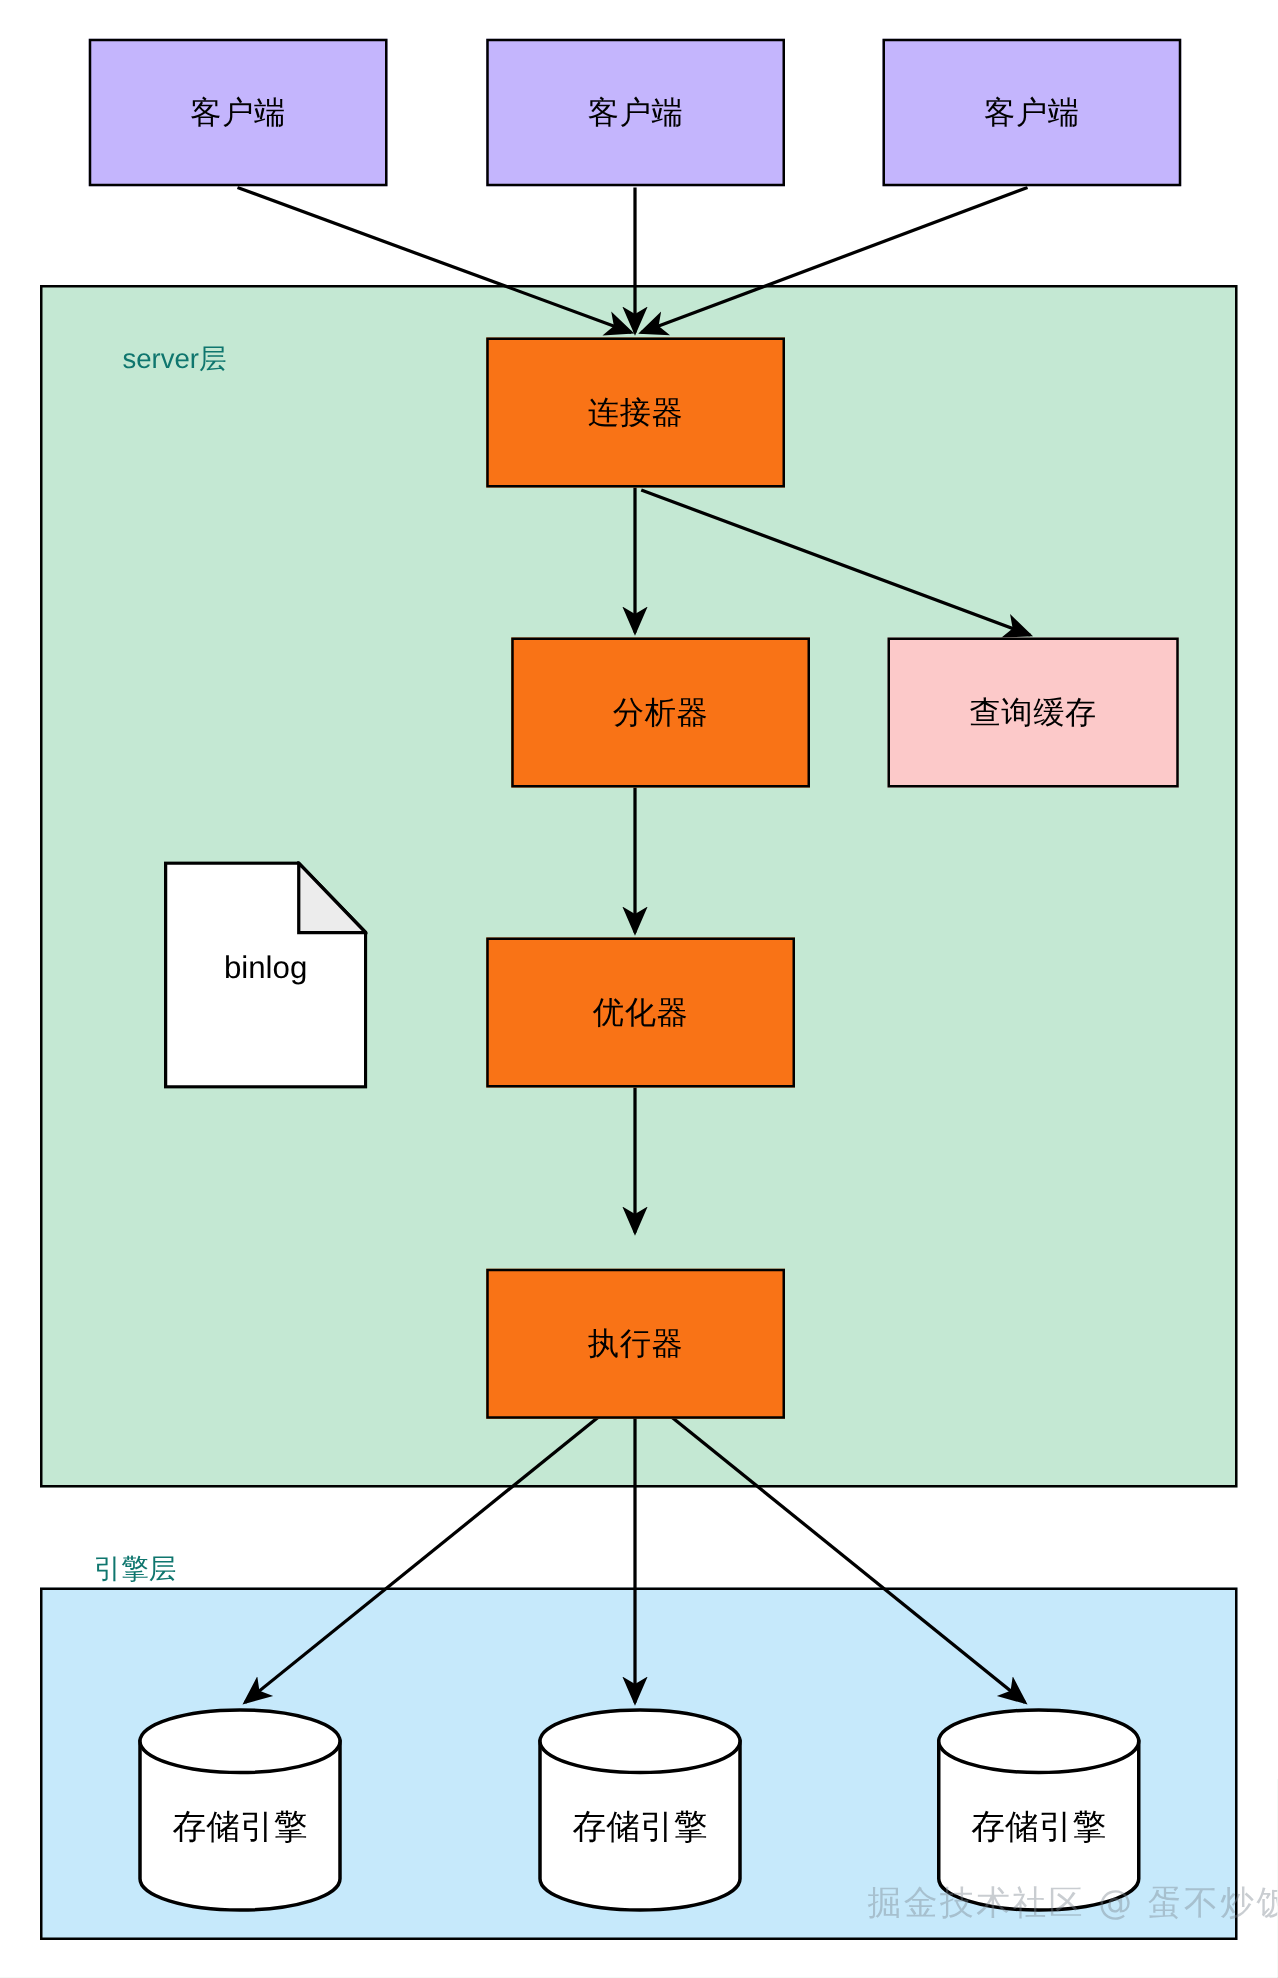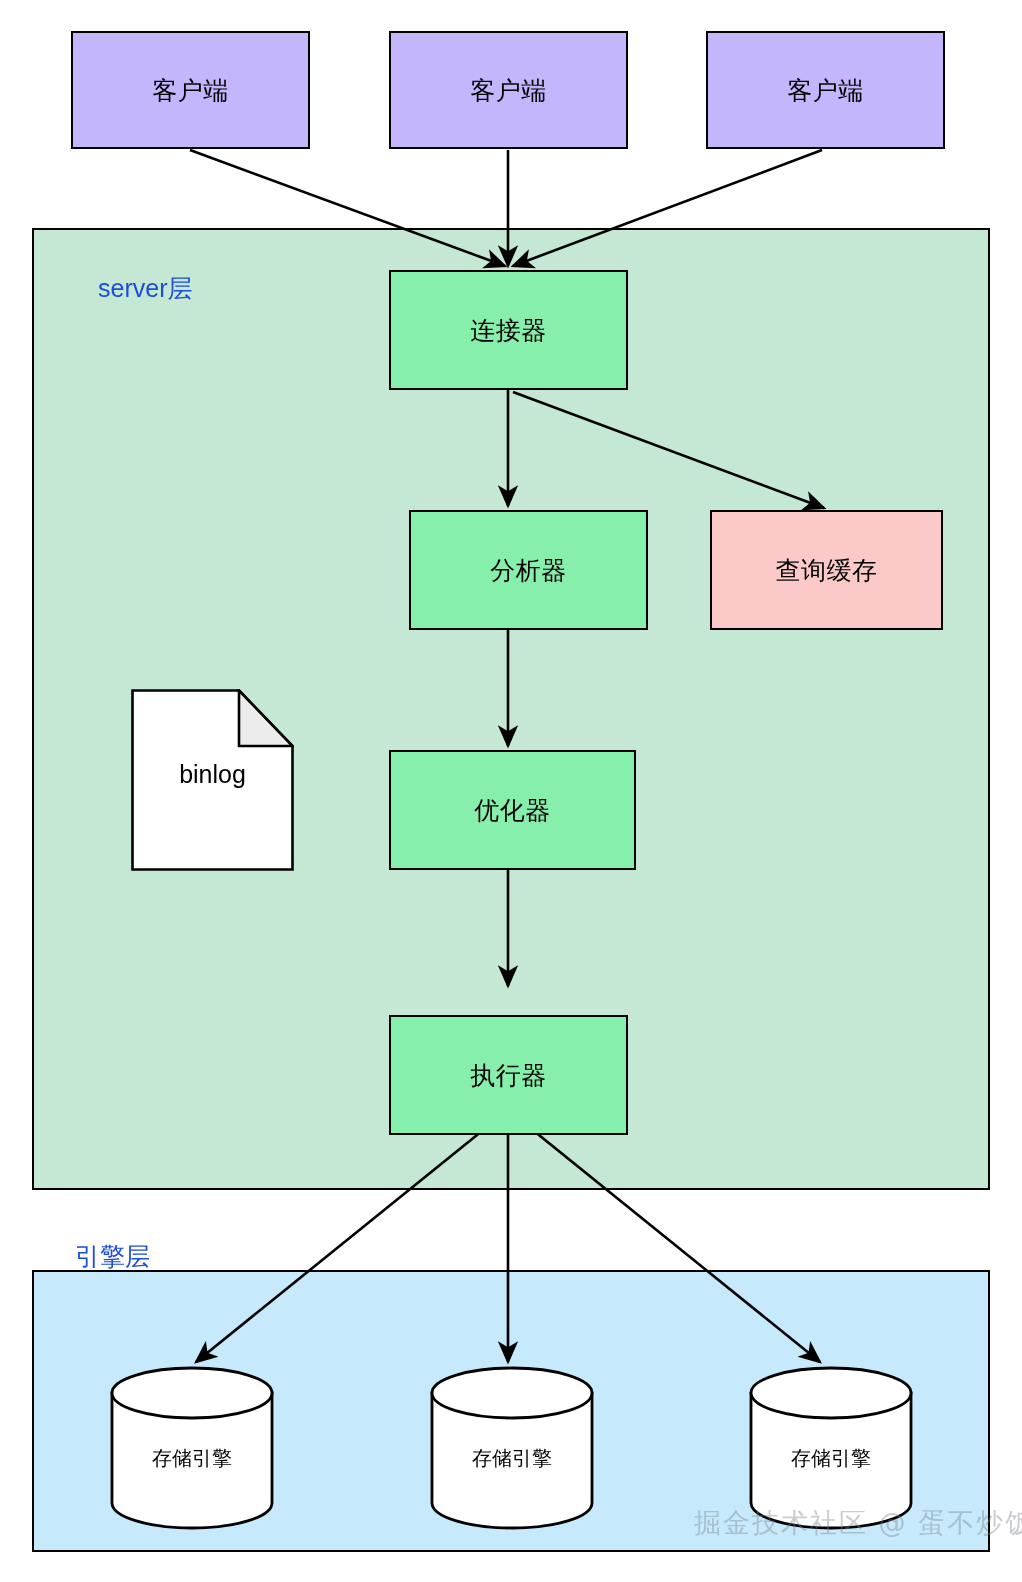--- a/index.html
+++ b/index.html
@@ -27,60 +27,60 @@
     color: #000000;
     font-size: 25px;
     line-height: 1;
     letter-spacing: 0.5px;
     white-space: nowrap;
   }
   .client-box {
     background: #c4b5fd;
   }
   .proc-box {
-    background: #86efac;
+    background: #f97316;
   }
   .cache-box {
     background: #fcc9c9;
   }
   .layer {
     position: absolute;
     box-sizing: border-box;
     border: 2.5px solid #000000;
   }
   .layer-server {
     background: #c4e8d3;
   }
   .layer-engine {
     background: #c6e9fb;
   }
   .layer-label {
     position: absolute;
-    font-size: 25px;
-    color: #1d4ed8;
+    font-size: 22px;
+    color: #0f766e;
     white-space: nowrap;
     line-height: 1;
   }
   .doc-node {
     position: absolute;
   }
   .doc-label {
     position: absolute;
     font-size: 25px;
     color: #000000;
     white-space: nowrap;
     line-height: 1;
     text-align: center;
   }
   .cyl-node {
     position: absolute;
   }
   .cyl-label {
     position: absolute;
-    font-size: 20px;
+    font-size: 27px;
     color: #000000;
     white-space: nowrap;
     line-height: 1;
     text-align: center;
   }
   #edges {
     position: absolute;
     left: 0;
     top: 0;
     width: 1022px;

